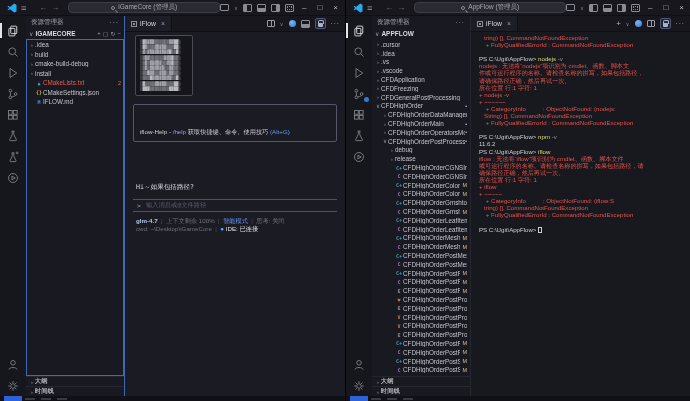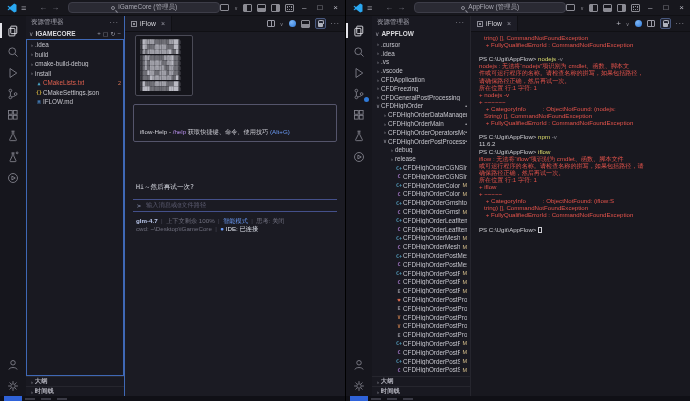--- a/index.html
+++ b/index.html
@@ -276,21 +276,21 @@
 ░▒▒█▓▓▒▒▓▓▓▒▓▓▒▒░
 ░▒▒▒█▓▓▓▓▓▓▓▓▒▒█░
 ░█▒▒▒▒▓▓▓▓▓▒▒▒██░
 ░███▒▒▒▒▒▒▒▒████░</pre>
             </div>
           <div class="help-box">
             <div class="cli-line"><span class="sg-fg">iflow-Help - </span><span class="sg-purple">/help</span><span class="sg-fg"> 获取快捷键、命令、使用技巧 </span><span class="sg-blue">(Alt+G)</span></div>
             
             
           </div>
-          <div class="greeting">Hi～然后再试一次?</div>
+          <div class="greeting">Hi～如果包括路径?</div>
           <div class="input-box">
             <span class="pr">&gt;</span>
             <span class="ph">输入消息或@文件路径</span>
           </div>
           <div class="statline cli-line"><span class="sg-hl">glm-4.7</span><span class="sg-sep">  |  </span><span class="sg-dim">上下文剩余 100%</span><span class="sg-sep">  |  </span><span class="sg-blue">智能模式</span><span class="sg-sep">  |  </span><span class="sg-dim">思考: 关闭</span></div>
           <div class="cwdline cli-line"><span class="sg-dim">cwd: ~\Desktop\iGameCore</span><span class="sg-sep">  |  </span><span class="sg-blue">● </span><span class="sg-bright">IDE: 已连接</span></div>
         </div>
       </main>
     </div>
     <footer class="statusbar">

